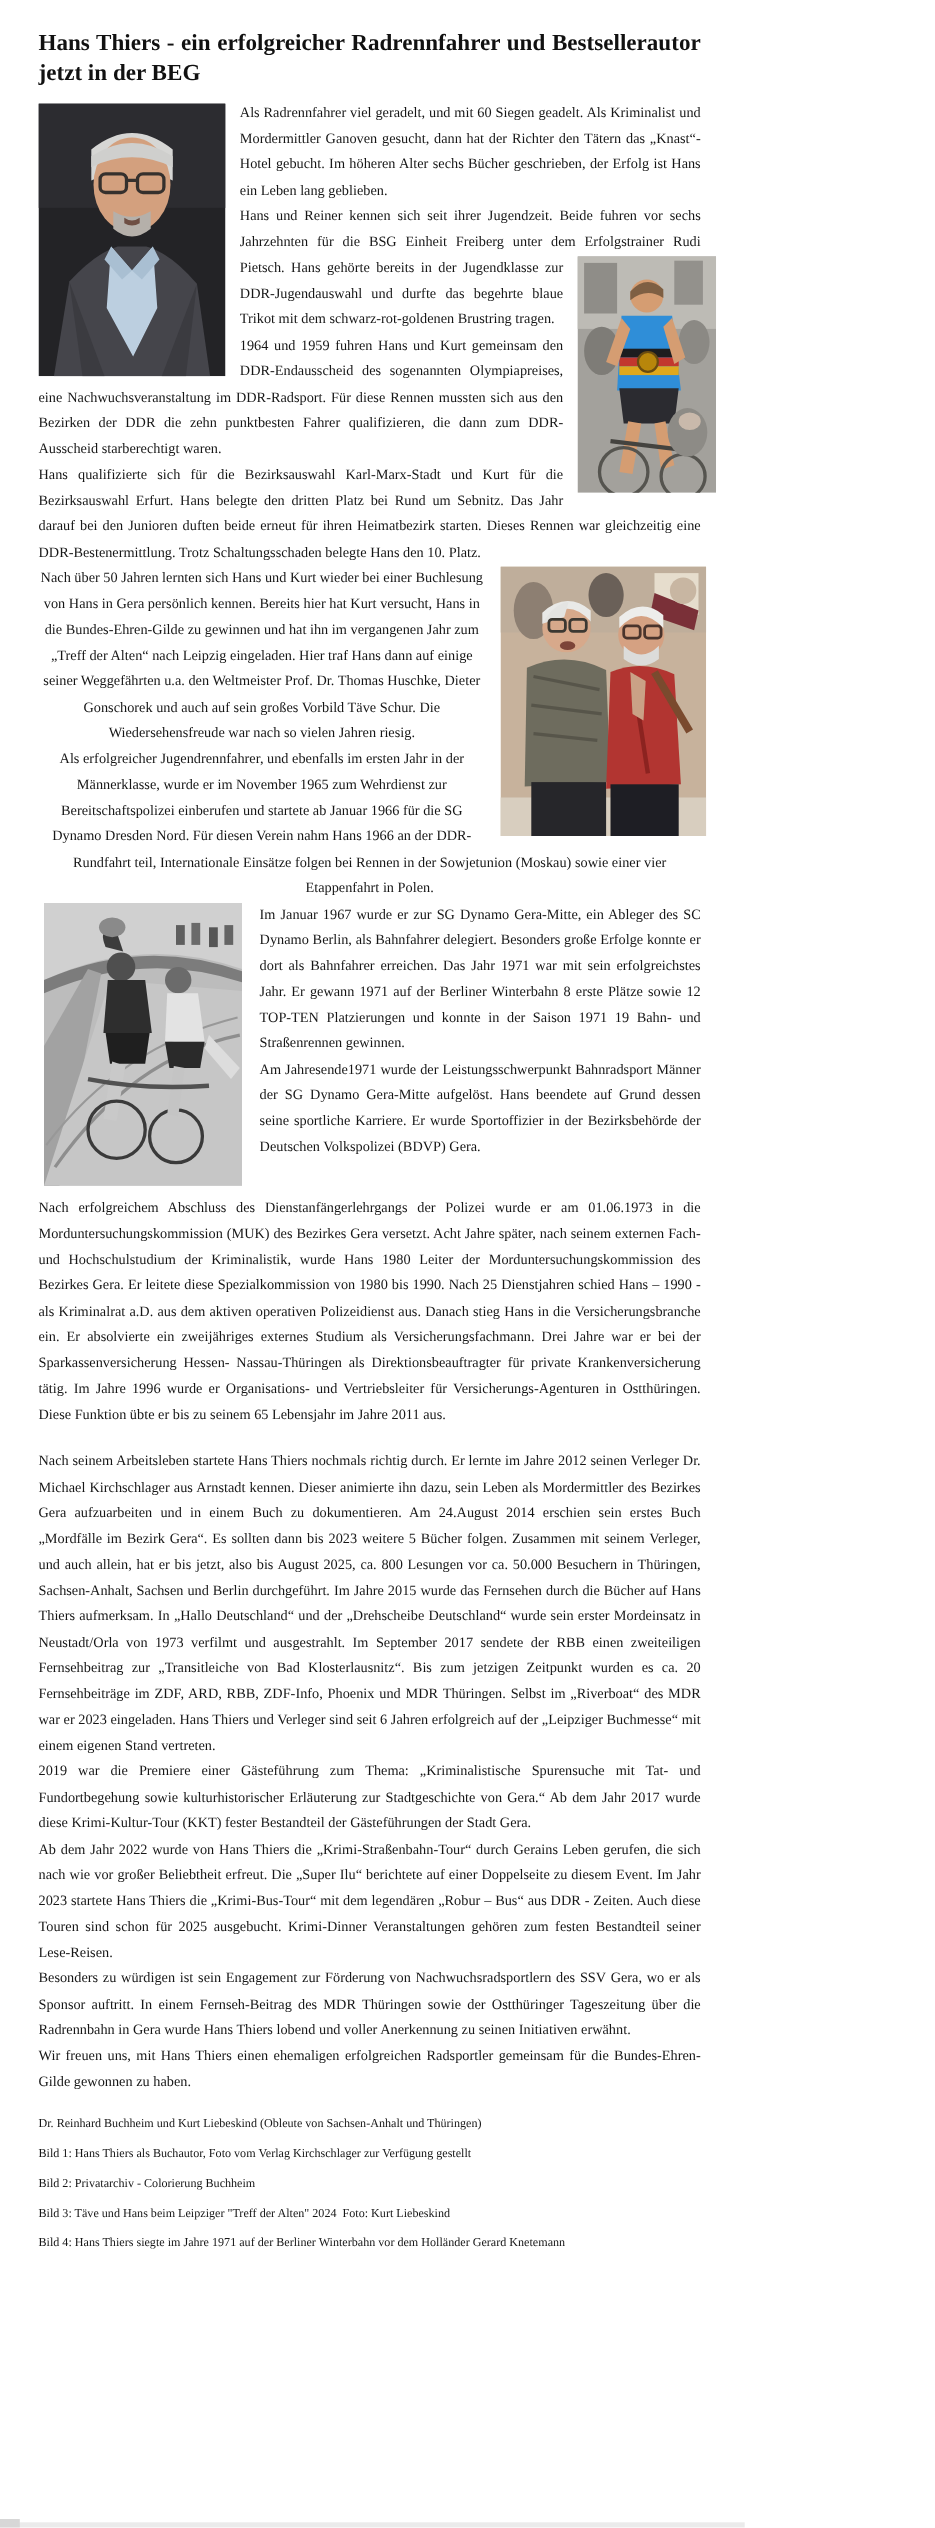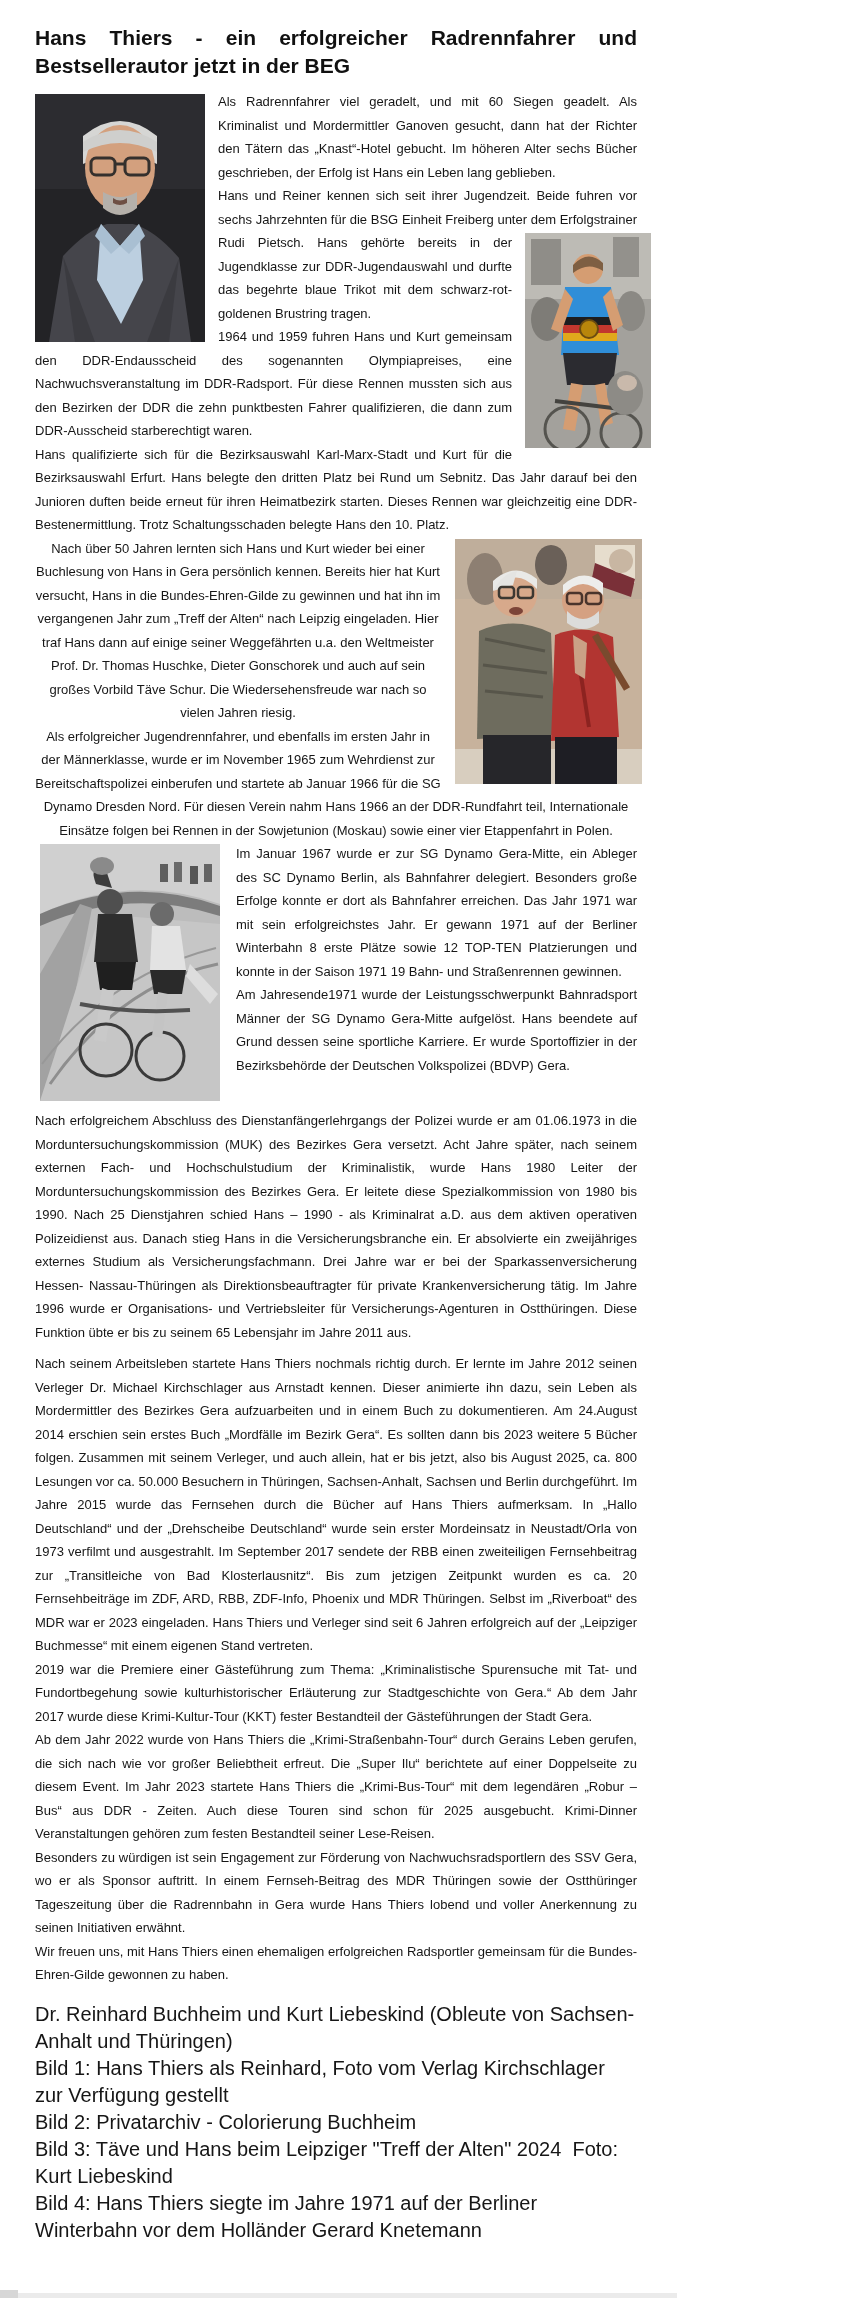--- a/index.html
+++ b/index.html
@@ -2,21 +2,21 @@
 <html lang="de"><head>
 <meta charset="utf-8">
 <style>
   html,body{margin:0;padding:0;background:#ffffff;}
   .page{
     position:relative;
     width:677px;
     height:2298px;
     overflow:hidden;
     background:#ffffff;
-    font-family:Liberation Sans, sans-serif;
+    font-family:Liberation Serif, serif;
     color:#161616;
   }
   .article{
     padding:24px 40px 0 35px;
   }
   h1.title{
     font-size:21px;
     line-height:28px;
     font-weight:bold;
     margin:0 0 10px 0;
@@ -24,30 +24,30 @@
     color:#111;
   }
   p.body{
     font-size:13px;
     line-height:23.5px;
     margin:0;
     text-align:justify;
   }
   p.body.left{ text-align:center; }
   p.gap-top{ margin-top:28px; clear:both; }
-  p.gap-small{ margin-top:8px; }
+  p.gap-small{ margin-top:19px; }
   .photo{ display:block; }
   .photo svg{ display:block; }
   .photo-portrait{ float:left; width:170px; height:248px; margin:4px 13px 4px 0; }
   .photo-cyclist{ float:right; width:126px; height:215px; margin:2px -14px 6px 13px; }
   .photo-men{ float:right; width:187px; height:245px; margin:2px -5px 8px 14px; }
   .photo-bw{ float:left; width:180px; height:257px; margin:2px 16px 8px 5px; }
   .footer{
     margin-top:14px;
-    font-size:20px;
+    font-size:11px;
     line-height:27px;
     text-align:left;
     clear:both;
   }
   .footer div{ margin:0; }
   .edge-strip{
     position:absolute; left:0; bottom:0; width:850px; height:5px; background:#ebebeb;
   }
   .edge-corner{
     position:absolute; left:0; bottom:0; width:18px; height:8px; background:#d7d7d7;
@@ -198,21 +198,21 @@
 
     <p class="body gap-top">Nach erfolgreichem Abschluss des Dienstanfängerlehrgangs der Polizei wurde er am 01.06.1973 in die Morduntersuchungskommission (MUK) des Bezirkes Gera versetzt. Acht Jahre später, nach seinem externen Fach- und Hochschulstudium der Kriminalistik, wurde Hans 1980 Leiter der Morduntersuchungskommission des Bezirkes Gera. Er leitete diese Spezialkommission von 1980 bis 1990. Nach 25 Dienstjahren schied Hans – 1990 - als Kriminalrat a.D. aus dem aktiven operativen Polizeidienst aus. Danach stieg Hans in die Versicherungsbranche ein. Er absolvierte ein zweijähriges externes Studium als Versicherungsfachmann. Drei Jahre war er bei der Sparkassenversicherung Hessen- Nassau-Thüringen als Direktionsbeauftragter für private Krankenversicherung tätig. Im Jahre 1996 wurde er Organisations- und Vertriebsleiter für Versicherungs-Agenturen in Ostthüringen. Diese Funktion übte er bis zu seinem 65 Lebensjahr im Jahre 2011 aus.</p>
     <p class="body gap-small">Nach seinem Arbeitsleben startete Hans Thiers nochmals richtig durch. Er lernte im Jahre 2012 seinen Verleger Dr. Michael Kirchschlager aus Arnstadt kennen. Dieser animierte ihn dazu, sein Leben als Mordermittler des Bezirkes Gera aufzuarbeiten und in einem Buch zu dokumentieren. Am 24.August 2014 erschien sein erstes Buch „Mordfälle im Bezirk Gera“. Es sollten dann bis 2023 weitere 5 Bücher folgen. Zusammen mit seinem Verleger, und auch allein, hat er bis jetzt, also bis August 2025, ca. 800 Lesungen vor ca. 50.000 Besuchern in Thüringen, Sachsen-Anhalt, Sachsen und Berlin durchgeführt. Im Jahre 2015 wurde das Fernsehen durch die Bücher auf Hans Thiers aufmerksam. In „Hallo Deutschland“ und der „Drehscheibe Deutschland“ wurde sein erster Mordeinsatz in Neustadt/Orla von 1973 verfilmt und ausgestrahlt. Im September 2017 sendete der RBB einen zweiteiligen Fernsehbeitrag zur „Transitleiche von Bad Klosterlausnitz“. Bis zum jetzigen Zeitpunkt wurden es ca. 20 Fernsehbeiträge im ZDF, ARD, RBB, ZDF-Info, Phoenix und MDR Thüringen. Selbst im „Riverboat“ des MDR war er 2023 eingeladen. Hans Thiers und Verleger sind seit 6 Jahren erfolgreich auf der „Leipziger Buchmesse“ mit einem eigenen Stand vertreten.</p>
     <p class="body">2019 war die Premiere einer Gästeführung zum Thema: „Kriminalistische Spurensuche mit Tat- und Fundortbegehung sowie kulturhistorischer Erläuterung zur Stadtgeschichte von Gera.“ Ab dem Jahr 2017 wurde diese Krimi-Kultur-Tour (KKT) fester Bestandteil der Gästeführungen der Stadt Gera.</p>
     <p class="body">Ab dem Jahr 2022 wurde von Hans Thiers die „Krimi-Straßenbahn-Tour“ durch Gerains Leben gerufen, die sich nach wie vor großer Beliebtheit erfreut. Die „Super Ilu“ berichtete auf einer Doppelseite zu diesem Event. Im Jahr 2023 startete Hans Thiers die „Krimi-Bus-Tour“ mit dem legendären „Robur – Bus“ aus DDR - Zeiten. Auch diese Touren sind schon für 2025 ausgebucht. Krimi-Dinner Veranstaltungen gehören zum festen Bestandteil seiner Lese-Reisen.</p>
     <p class="body">Besonders zu würdigen ist sein Engagement zur Förderung von Nachwuchsradsportlern des SSV Gera, wo er als Sponsor auftritt. In einem Fernseh-Beitrag des MDR Thüringen sowie der Ostthüringer Tageszeitung über die Radrennbahn in Gera wurde Hans Thiers lobend und voller Anerkennung zu seinen Initiativen erwähnt.</p>
     <p class="body">Wir freuen uns, mit Hans Thiers einen ehemaligen erfolgreichen Radsportler gemeinsam für die Bundes-Ehren-Gilde gewonnen zu haben.</p>
 
     <div class="footer">
       <div>Dr. Reinhard Buchheim und Kurt Liebeskind (Obleute von Sachsen-Anhalt und Thüringen)</div>
-      <div>Bild 1: Hans Thiers als Reinhard, Foto vom Verlag Kirchschlager zur Verfügung gestellt</div>
+      <div>Bild 1: Hans Thiers als Buchautor, Foto vom Verlag Kirchschlager zur Verfügung gestellt</div>
       <div>Bild 2: Privatarchiv - Colorierung Buchheim</div>
       <div>Bild 3: Täve und Hans beim Leipziger "Treff der Alten" 2024&nbsp; Foto: Kurt Liebeskind</div>
       <div>Bild 4: Hans Thiers siegte im Jahre 1971 auf der Berliner Winterbahn vor dem Holländer Gerard Knetemann</div>
     </div>
 
   </div>
 
   <div class="edge-strip"></div>
   <div class="edge-corner"></div>
 </div>

